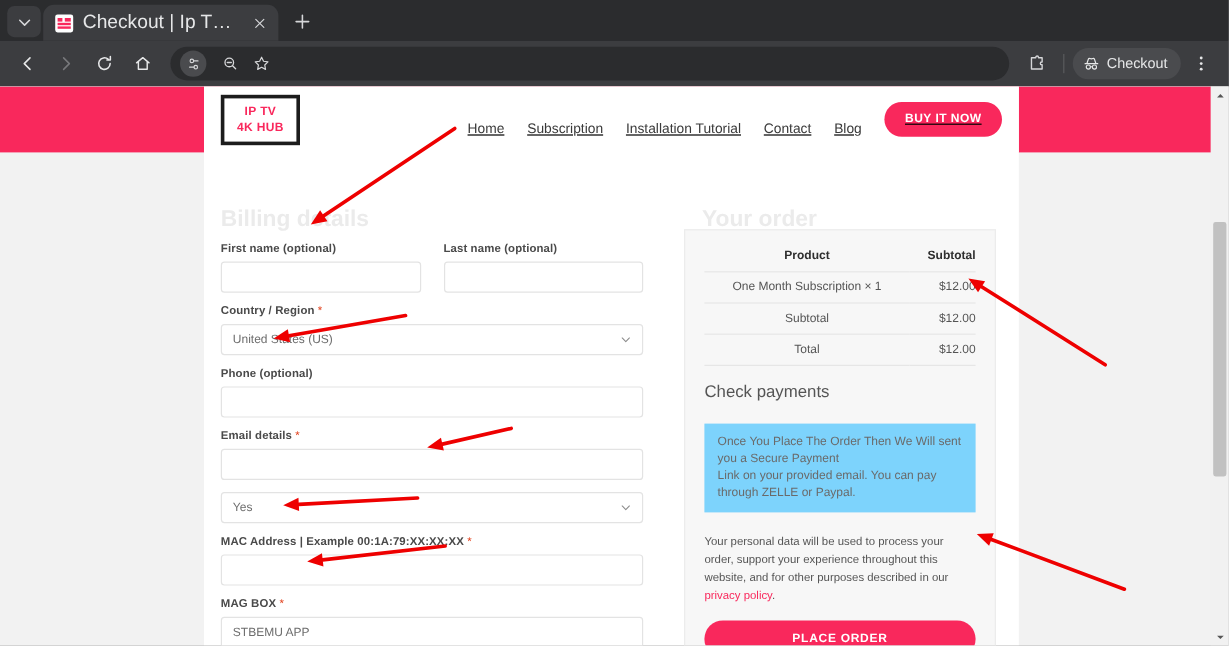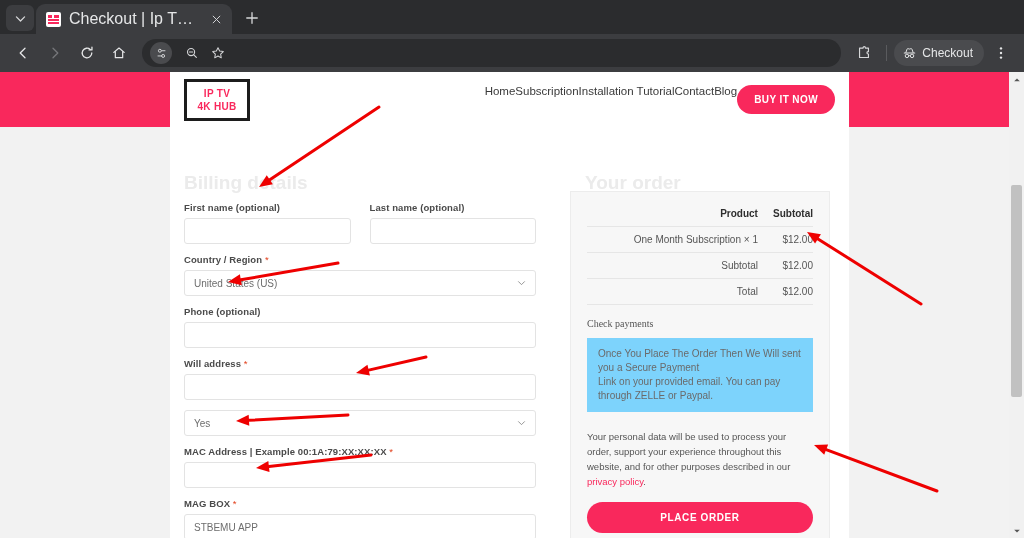--- a/index.html
+++ b/index.html
@@ -107,21 +107,21 @@
   }
   .logo {
     width: 66px; height: 42px; border: 3px solid #1c1c1c;
     display: flex; flex-direction: column; align-items: center; justify-content: center;
     background: #fff; flex: 0 0 66px;
   }
   .logo-l1, .logo-l2 {
     color: #f9285c; font-weight: bold; font-size: 10px; letter-spacing: .3px; line-height: 13px;
   }
   .nav {
-    margin-left: auto; display: flex; align-items: flex-start; 
+    margin-left: auto; display: flex; align-items: flex-end; gap: 19px; text-decoration: underline;
   }
   .nav a { color: #3a3a3a; font-size: 11.5px; text-decoration: none; white-space: nowrap; }
   .buy-btn {
     background: #f9285c; color: #fff; font-size: 10px; font-weight: bold;
     border: none; border-radius: 18px; padding: 9px 17px; letter-spacing: .4px;
     white-space: nowrap;
   }
 
   
   .ghost-head {
@@ -160,26 +160,26 @@
   }
   .full { width: 352px; }
 
   
   .order-panel {
     position: absolute; left: 570px; top: 119px; width: 260px;
     background: #f7f7f7; border: 1px solid #ececec; padding: 13px 16px 16px 16px;
   }
   .otable { width: 100%; border-collapse: collapse; }
   .otable th, .otable td {
-    font-size: 10px; padding: 7px 0; text-align: right;
+    font-size: 10px; padding: 7px 0; text-align: center;
     border-bottom: 1px solid #e6e6e6; color: #555;
   }
   .otable th { font-weight: bold; color: #2e2e2e; padding-top: 3px; }
   .otable th:last-child, .otable td:last-child { text-align: right; }
-  .pay-title { font-size: 10px; color: #555; margin: 13px 0 9px 0; font-family: Liberation Serif, serif; }
+  .pay-title { font-size: 14px; color: #555; margin: 13px 0 19px 0; }
   .pay-box {
     background: #7dd3fc; padding: 9px 11px; font-size: 10px; color: #6a6a6a; line-height: 14px;
   }
   .privacy {
     font-size: 9.5px; color: #555; line-height: 15px; margin: 17px 0 13px 0;
   }
   .privacy a { color: #f9285c; text-decoration: none; }
   .place-order {
     width: 100%; background: #f9285c; color: #fff; border: none;
     border-radius: 18px; padding: 10px 0; font-size: 10px; font-weight: bold;
@@ -360,21 +360,21 @@
               </svg>
           </div>
         </div>
 
         <div class="fgroup full">
           <label class="flabel">Phone (optional)</label>
           <input class="finput" type="text" value="" style="">
         </div>
 
         <div class="fgroup full">
-          <label class="flabel"><span>Will address</span> <span class="req">*</span></label>
+          <label class="flabel"><span>Email details</span> <span class="req">*</span></label>
           <input class="finput" type="text" value="" style="">
         </div>
 
         <div class="fgroup full">
           <div class="fselect">
             <span>Yes</span>
             <svg class="caret" viewBox="0 0 12 12">
                 <path d="M2 4.2l4 4 4-4" fill="none" stroke="#8b8b8b" stroke-width="1.2" stroke-linecap="round" stroke-linejoin="round"></path>
               </svg>
           </div>

